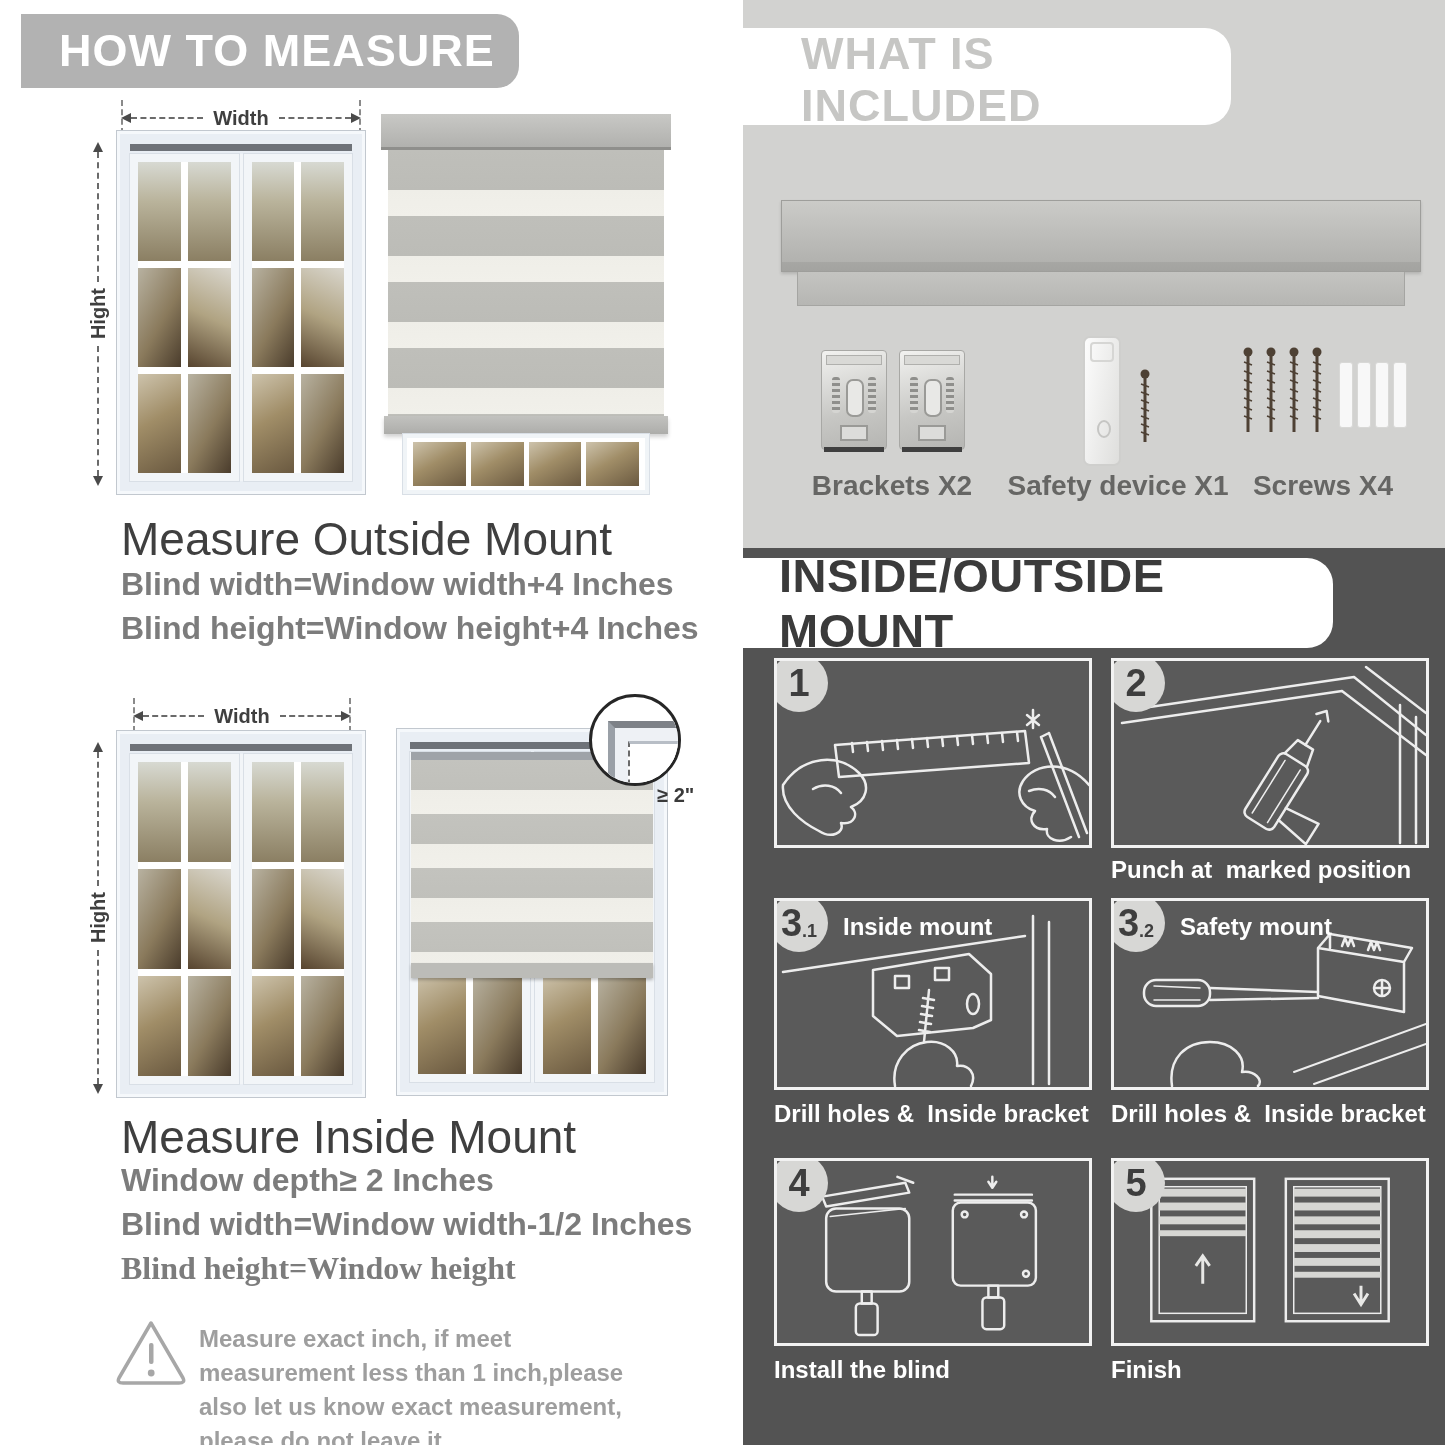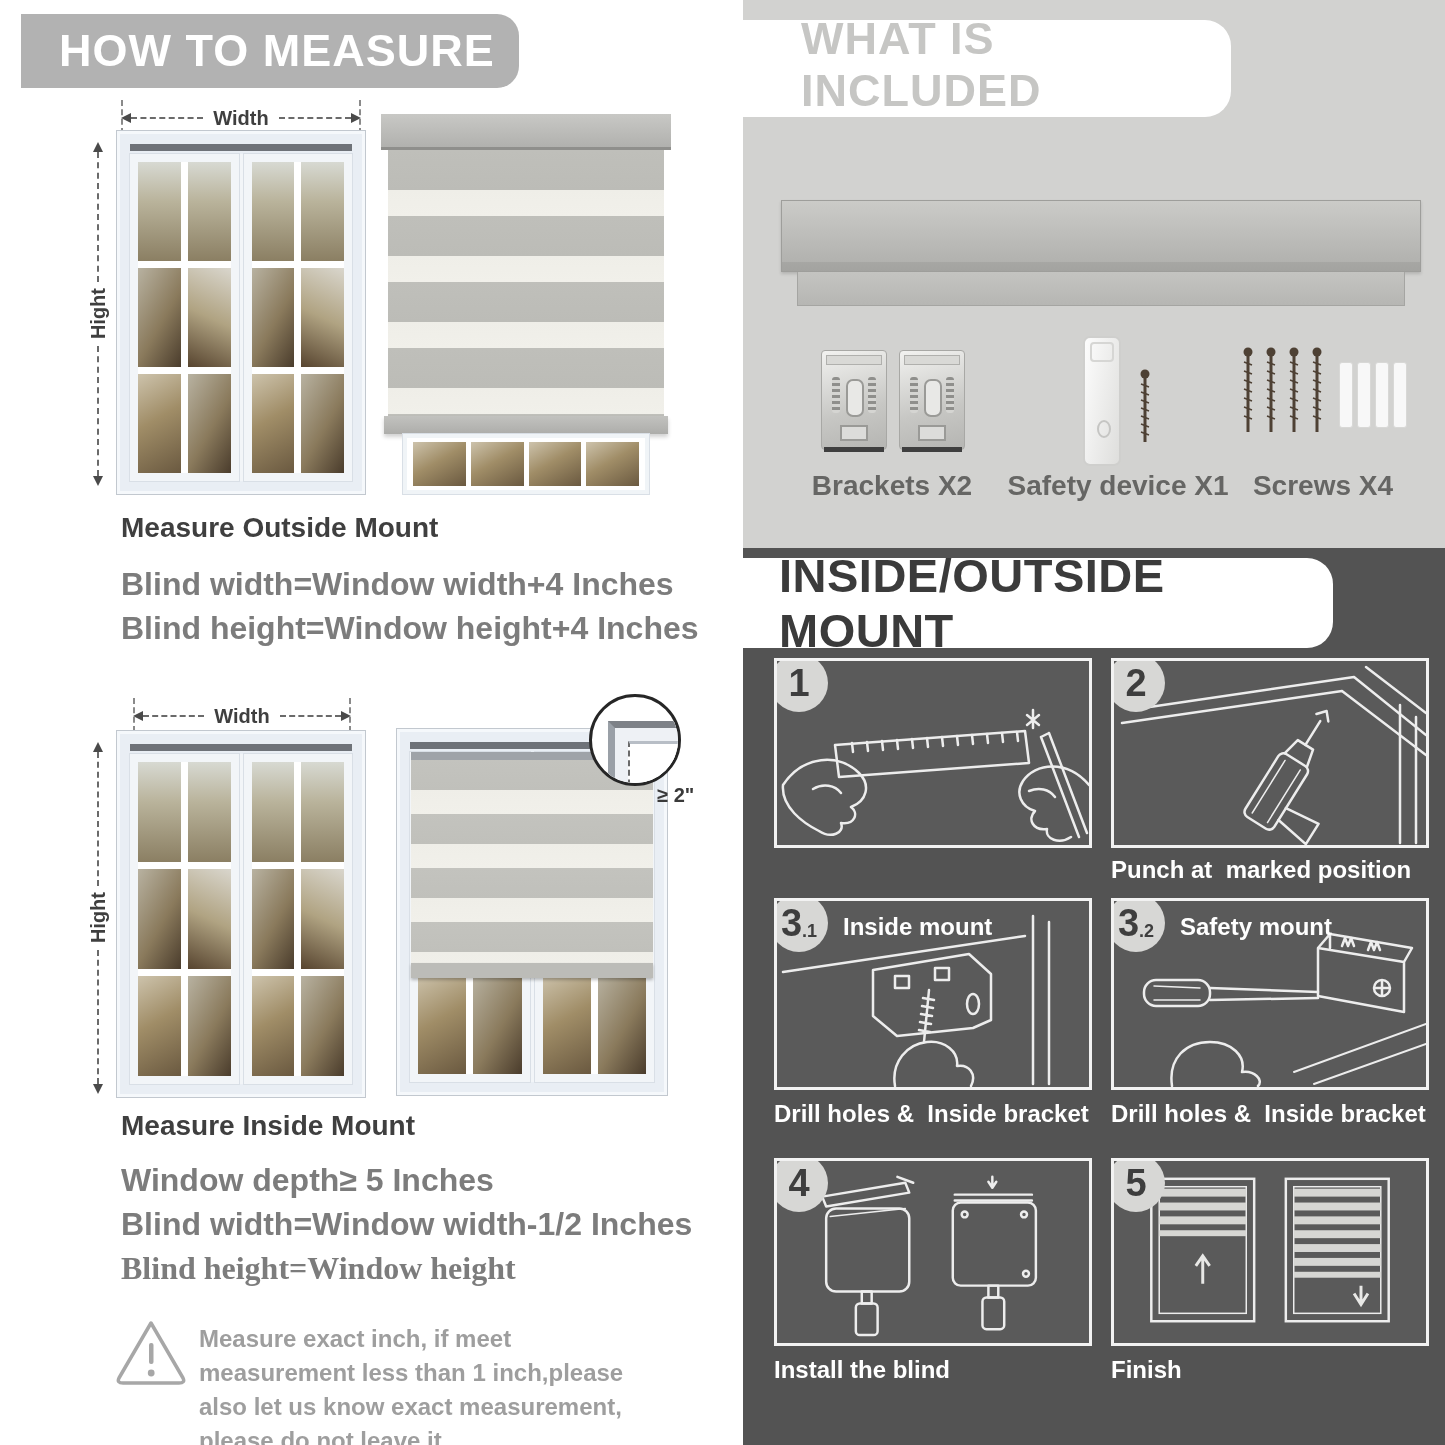--- a/index.html
+++ b/index.html
@@ -6,21 +6,21 @@
   .page{position:relative;width:1445px;height:1445px;background:#ffffff;overflow:hidden;
         font-family:"Liberation Sans", sans-serif;margin-left:21px;}
   .abs{position:absolute;}
 
   
   .hdr-left{position:absolute;left:0;top:14px;width:498px;height:74px;background:#b2b2b2;
             border-radius:0 22px 22px 0;display:flex;align-items:center;padding-left:38px;
             box-sizing:border-box;}
   .hdr-left span{color:#fff;font-size:45px;font-weight:800;letter-spacing:1px;}
 
-  .sec-title{position:absolute;font-size:28px;font-weight:700;color:#3f3f3f;}
+  .sec-title{position:absolute;font-size:46px;font-weight:400;color:#3f3f3f;}
   .formula{position:absolute;font-size:32px;font-weight:700;color:#7c7c7c;}
 
   
   .dimh{position:absolute;display:flex;align-items:center;height:20px;}
   .dimh .arr-l{width:0;height:0;border-top:5px solid transparent;border-bottom:5px solid transparent;border-right:10px solid #4a4a4a;}
   .dimh .arr-r{width:0;height:0;border-top:5px solid transparent;border-bottom:5px solid transparent;border-left:10px solid #4a4a4a;}
   .dimh .seg{flex:1;border-top:2px dashed #6a6a6a;height:0;}
   .dimh .dlabel{padding:0 10px;font-weight:700;font-size:20px;color:#3f3f3f;white-space:nowrap;}
   .dimh::before,.dimh::after{content:"";position:absolute;top:-8px;height:34px;border-left:2px dashed #8a8a8a;}
   .dimh::before{left:0;} .dimh::after{right:0;}
@@ -64,22 +64,22 @@
   .mag-corner-inner{position:absolute;left:36px;top:44px;right:-12px;bottom:-12px;border-top:3px solid #b8bec6;
                     border-left:2px dashed #6a6a6a;background:#fff;}
   .depth-label{position:absolute;left:574px;top:784px;width:120px;font-size:20px;font-weight:700;color:#3a3a3a;}
 
   
   .warn-note{position:absolute;left:178px;top:1322px;width:474px;font-size:24px;font-weight:700;
              color:#9e9e9e;line-height:1.42;}
 
   
   .included-bg{position:absolute;left:722px;top:0;width:723px;height:548px;background:#d2d2d0;}
-  .hdr-included{position:absolute;left:722px;top:20px;width:488px;height:97px;background:#ffffff;
-                border-radius:0 26px 26px 0;display:flex;align-items:flex-end;padding-left:58px;box-sizing:border-box;}
+  .hdr-included{position:absolute;left:722px;top:28px;width:488px;height:97px;background:#ffffff;
+                border-radius:0 26px 26px 0;display:flex;align-items:flex-start;padding-left:58px;box-sizing:border-box;}
   .hdr-included span{color:#c6c6c4;font-size:45px;font-weight:800;letter-spacing:1px;}
   .product-label{position:absolute;left:722px;top:148px;width:723px;text-align:center;
                  font-size:31px;font-weight:700;color:#585856;}
   .bar-main{position:absolute;left:760px;top:200px;width:640px;height:72px;
             background:linear-gradient(180deg,#cbcbc8,#aeaeab);border:1px solid #9e9e9b;
             box-shadow:inset 0 -9px 0 rgba(0,0,0,.06),0 2px 3px rgba(0,0,0,.15);box-sizing:border-box;}
   .bar-lip{position:absolute;left:776px;top:272px;width:608px;height:34px;
            background:linear-gradient(180deg,#c4c4c1,#b6b6b3);border:1px solid #a5a5a2;border-top:none;box-sizing:border-box;}
 
   .bracket{position:absolute;width:64px;height:98px;background:linear-gradient(165deg,#f2f2f0,#c7c7c4 60%,#b5b5b2);
@@ -242,21 +242,21 @@
     </div>
   </div>
 
   <div class="magnifier">
     <div class="mag-corner-outer"></div>
     <div class="mag-corner-inner"></div>
   </div>
   <div class="depth-label">Depth ≥ 2"</div>
 
   <div class="sec-title" style="left:100px;top:1110px;">Measure Inside Mount</div>
-  <div class="formula" style="left:100px;top:1162px;">Window depth≥ 5 Inches</div>
+  <div class="formula" style="left:100px;top:1162px;">Window depth≥ 2 Inches</div>
   <div class="formula" style="left:100px;top:1206px;">Blind width=Window width-1/2 Inches</div>
   <div class="formula" style="left:100px;top:1250px;font-family:Liberation Serif, serif;">Blind height=Window height</div>
 
   <svg class="abs" style="left:92px;top:1316px;" width="76" height="74" viewBox="0 0 76 74">
     <path d="M38 7 L70 62 Q72.5 67 66 67 L10 67 Q3.5 67 6 62 Z" fill="none" stroke="#a7a7a7" stroke-width="3.5" stroke-linejoin="round"></path>
     <rect x="36" y="27" width="4.5" height="21" rx="2" fill="#a7a7a7"></rect>
     <circle cx="38.2" cy="57" r="3.4" fill="#a7a7a7"></circle>
   </svg>
   <div class="warn-note">Measure exact inch, if meet measurement less than 1 inch,please also let us know exact measurement, please do not leave it</div>
 

